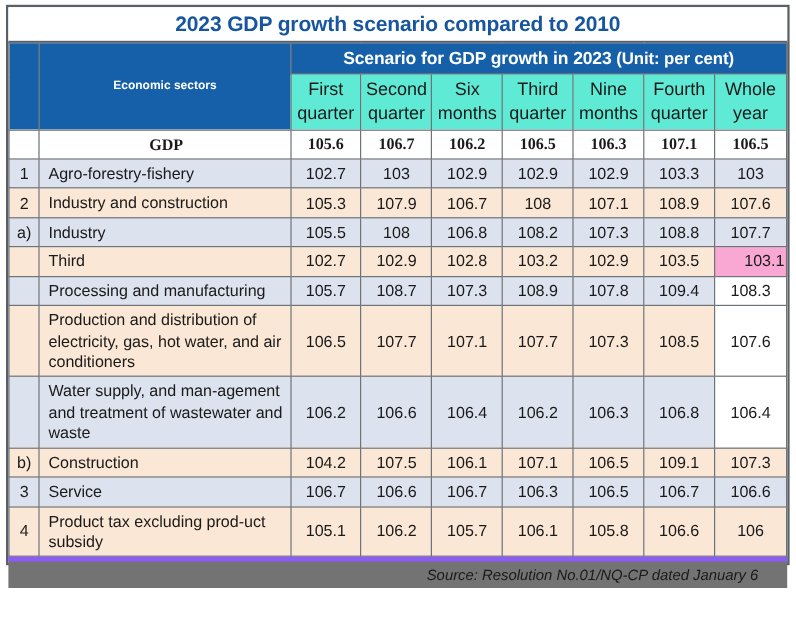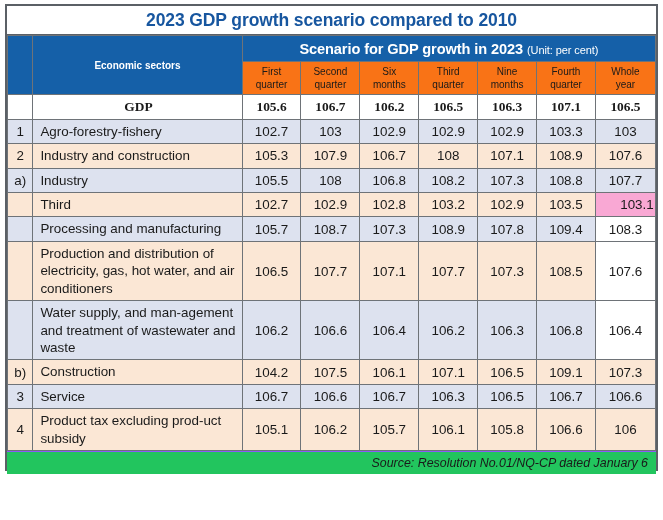--- a/index.html
+++ b/index.html
@@ -74,30 +74,30 @@
     font-weight: bold;
     text-align: center;
     border-color: #6e7378;
   }
   #scenario-cell {
     font-size: 14.6px;
     height: 25px;
     letter-spacing: -0.1px;
   }
   #scenario-cell .unit {
-    font-weight: normal;
-    font-size: 11px;
+    font-weight: bold;
+    font-size: 14px;
   }
   #sectors-cell {
     font-size: 10px;
   }
   .hdr-peach {
-    background: #f97316;
-    text-align: center;
-    font-size: 10px;
+    background: #5eead4;
+    text-align: center;
+    font-size: 15px;
     line-height: 1.32;
     padding: 3px 1px;
     color: #1a1a1a;
   }
   
   .r-white  { background: #ffffff; font-family: Liberation Serif, serif; }
   .r-blue   { background: #dde2ef; }
   .r-peach  { background: #fbe7d5; }
 
   td.idx {
@@ -115,26 +115,26 @@
   }
   tr.gdp td.name {
     text-align: center;
     font-weight: bold;
   }
   tr.gdp td.num { font-weight: bold; }
 
   
   #footer {
     flex: 1 1 auto;
-    background: #22c55e;
+    background: #737373;
     display: flex;
     align-items: center;
     justify-content: flex-end;
-    padding: 0 8px 0 0;
-    border-top: 1px solid #8b5cf6;
+    padding: 0 24px 0 0;
+    border-top: 4px solid #8b5cf6;
     min-height: 22px;
   }
   #source-text {
     font-style: italic;
     font-size: 12.4px;
     color: #1a1a1a;
   }
 </style>
 </head>
 <body>

